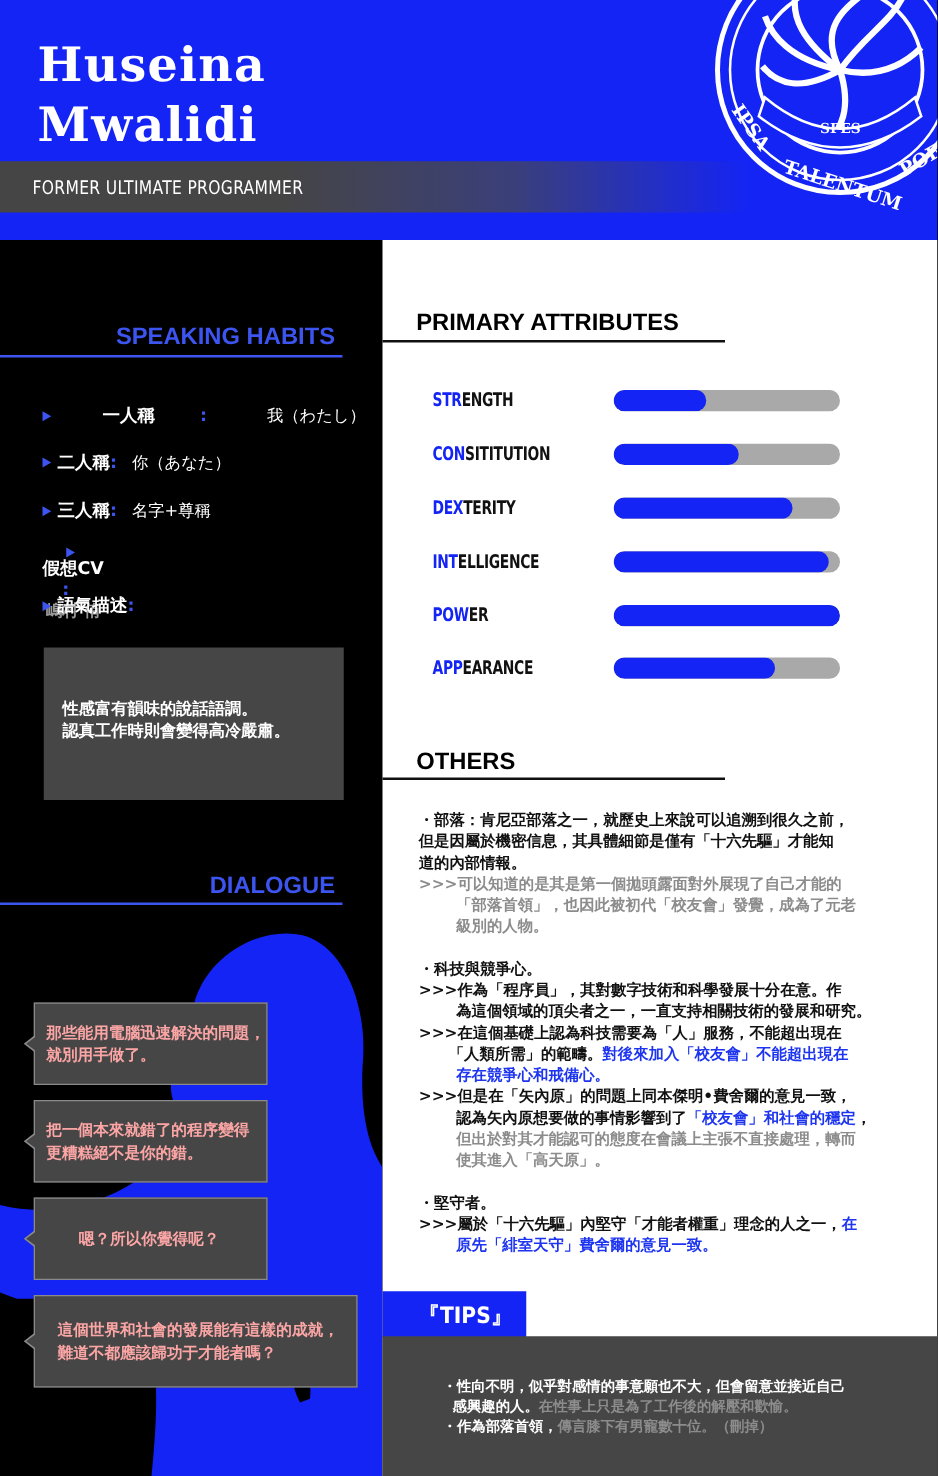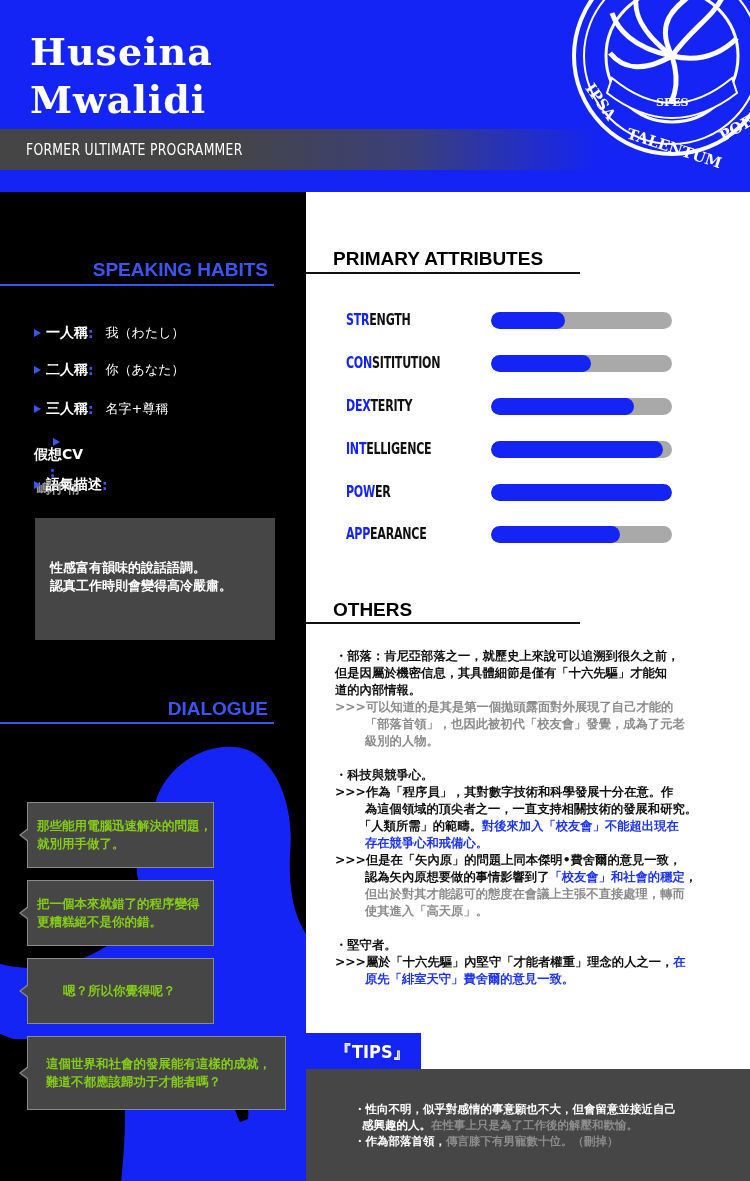--- a/index.html
+++ b/index.html
@@ -19,21 +19,21 @@
   .sec-line-left { position: absolute; left: 0; width: 274px; height: 2px; background: #3d55f0; }
   .habit { position: absolute; left: 34px; display: flex; align-items: center; font-size: 14px; color: #fff; }
   .habit .tri { width: 0; height: 0; border-top: 4px solid transparent; border-bottom: 4px solid transparent; border-left: 7px solid #3d55f0; margin-right: 5px; }
   .habit .lbl { font-weight: bold; }
   .habit .colon { color: #3d55f0; font-weight: bold; margin-right: 12px; }
   .habit .val { font-size: 13px; }
   .habit .val.grey { color: #9a9a9a; font-weight: bold; }
   .desc-box { position: absolute; left: 35px; top: 314px; width: 240px; height: 122px; background: #464646; color: #fff; font-size: 13px; line-height: 18px; padding: 41px 0 0 15px; font-weight: bold; }
 
   .silhouette { position: absolute; left: 0; top: 0; }
-  .bubble { position: absolute; left: 27px; background: #464646; border: 1px solid #8a8a8a; color: #84cc16; font-size: 12.5px; line-height: 18px; font-weight: bold; display: flex; align-items: center; }
+  .bubble { position: absolute; left: 27px; background: #464646; border: 1px solid #8a8a8a; color: #fca5a5; font-size: 12.5px; line-height: 18px; font-weight: bold; display: flex; align-items: center; }
   .bubble::before { content: ""; position: absolute; left: -9px; top: 50%; margin-top: -7px; border-top: 7px solid transparent; border-bottom: 7px solid transparent; border-right: 9px solid #8a8a8a; }
   .bubble::after { content: ""; position: absolute; left: -7px; top: 50%; margin-top: -6px; border-top: 6px solid transparent; border-bottom: 6px solid transparent; border-right: 8px solid #464646; }
 
   
   .right { position: absolute; left: 306px; top: 192px; width: 444px; height: 989px; background: #fff; }
   .sec-head-right { position: absolute; left: 27px; color: #000; font-family: "Liberation Sans", sans-serif; font-weight: bold; font-size: 19px; }
   .sec-line-right { position: absolute; left: 0; width: 274px; height: 2px; background: #111; }
   .attr { position: absolute; left: 40px; width: 330px; height: 22px; }
   .attr-name { position: absolute; left: 0; top: 2px; font-family: "DejaVu Sans Condensed", "DejaVu Sans", sans-serif; font-weight: bold; font-size: 15px; color: #111; letter-spacing: -0.3px; transform: scaleX(0.82); transform-origin: left; white-space: nowrap; }
   .attr-name .hl { color: #1424f5; }
@@ -81,21 +81,21 @@
     <text x="18" y="120" fill="#fff" font-family="DejaVu Serif, serif" font-size="15" font-weight="bold" transform="rotate(55 25 110)">IPSA</text>
     <text x="55" y="168" fill="#fff" font-family="DejaVu Serif, serif" font-size="15" font-weight="bold" transform="rotate(18 80 160)">TALENTUM</text>
     <text x="145" y="160" fill="#fff" font-family="DejaVu Serif, serif" font-size="15" font-weight="bold" transform="rotate(-30 155 150)">POEST</text>
   </svg>
 </div>
 
 <div class="left">
   <div class="sec-head-left" style="top:55px;">SPEAKING HABITS</div>
   <div class="sec-line-left" style="top:80px;"></div>
 
-  <div class="habit" style="top:120px;">
+  <div class="habit" style="top:120px;gap:36px;">
     <span class="tri"></span>
     <span class="lbl">一人稱</span>
       <span class="colon">:</span>
     <span class="val">我（わたし）</span>
   </div>
   <div class="habit" style="top:157px;">
     <span class="tri"></span>
     <span class="lbl">二人稱</span>
       <span class="colon">:</span>
     <span class="val">你（あなた）</span>
@@ -208,20 +208,21 @@
     <p>・部落：肯尼亞部落之一，就歷史上來說可以追溯到很久之前，</p>
     <p>但是因屬於機密信息，其具體細節是僅有「十六先驅」才能知</p>
     <p>道的內部情報。</p>
     <p class="grey">&gt;&gt;&gt;可以知道的是其是第一個拋頭露面對外展現了自己才能的</p>
     <p class="grey ind">「部落首領」，也因此被初代「校友會」發覺，成為了元老</p>
     <p class="grey ind">級別的人物。</p>
     <div class="gap"></div>
     <p>・科技與競爭心。</p>
     <p>&gt;&gt;&gt;作為「程序員」，其對數字技術和科學發展十分在意。作</p>
     <p class="ind">為這個領域的頂尖者之一，一直支持相關技術的發展和研究。</p>
+    <p>&gt;&gt;&gt;在這個基礎上認為科技需要為「人」服務，不能超出現在</p>
     <p class="ind2"><span>「人類所需」的範疇。</span><span class="blue">對後來加入「校友會」不能超出現在</span></p>
     <p class="blue ind">存在競爭心和戒備心。</p>
     <p>&gt;&gt;&gt;但是在「矢內原」的問題上同本傑明•費舍爾的意見一致，</p>
     <p class="ind"><span>認為矢內原想要做的事情影響到了</span><span class="blue">「校友會」和社會的穩定</span><span>，</span></p>
     <p class="grey ind">但出於對其才能認可的態度在會議上主張不直接處理，轉而</p>
     <p class="grey ind">使其進入「高天原」。</p>
     <div class="gap"></div>
     <p>・堅守者。</p>
     <p><span>&gt;&gt;&gt;屬於「十六先驅」內堅守「才能者權重」理念的人之一，</span><span class="blue">在</span></p>
     <p class="blue ind">原先「緋室天守」費舍爾的意見一致。</p>

